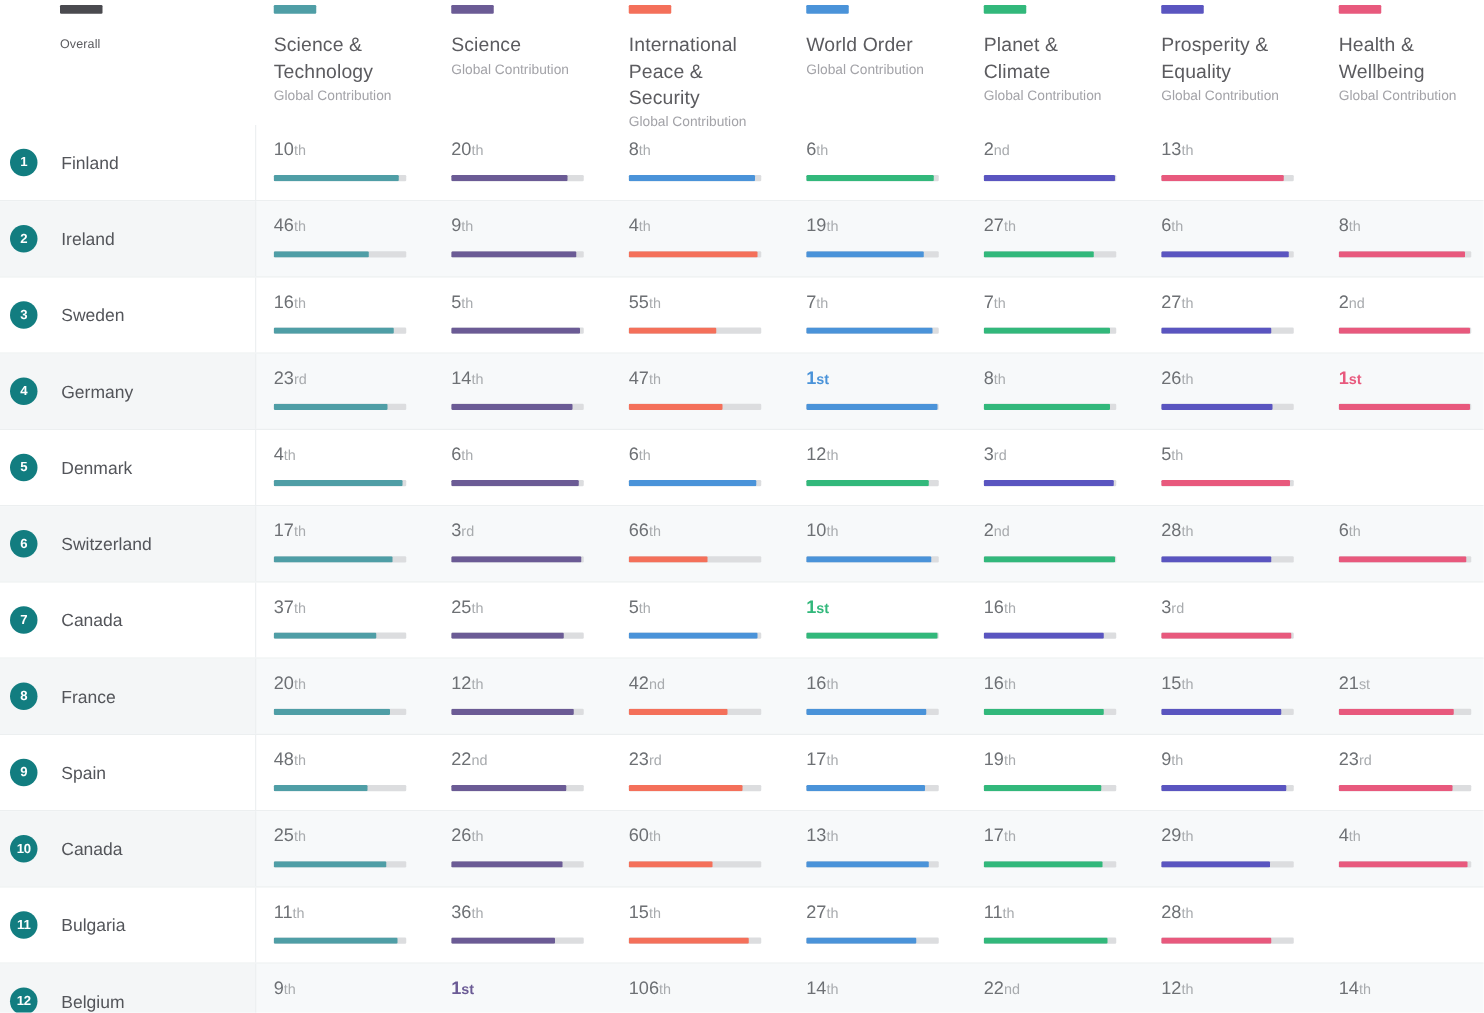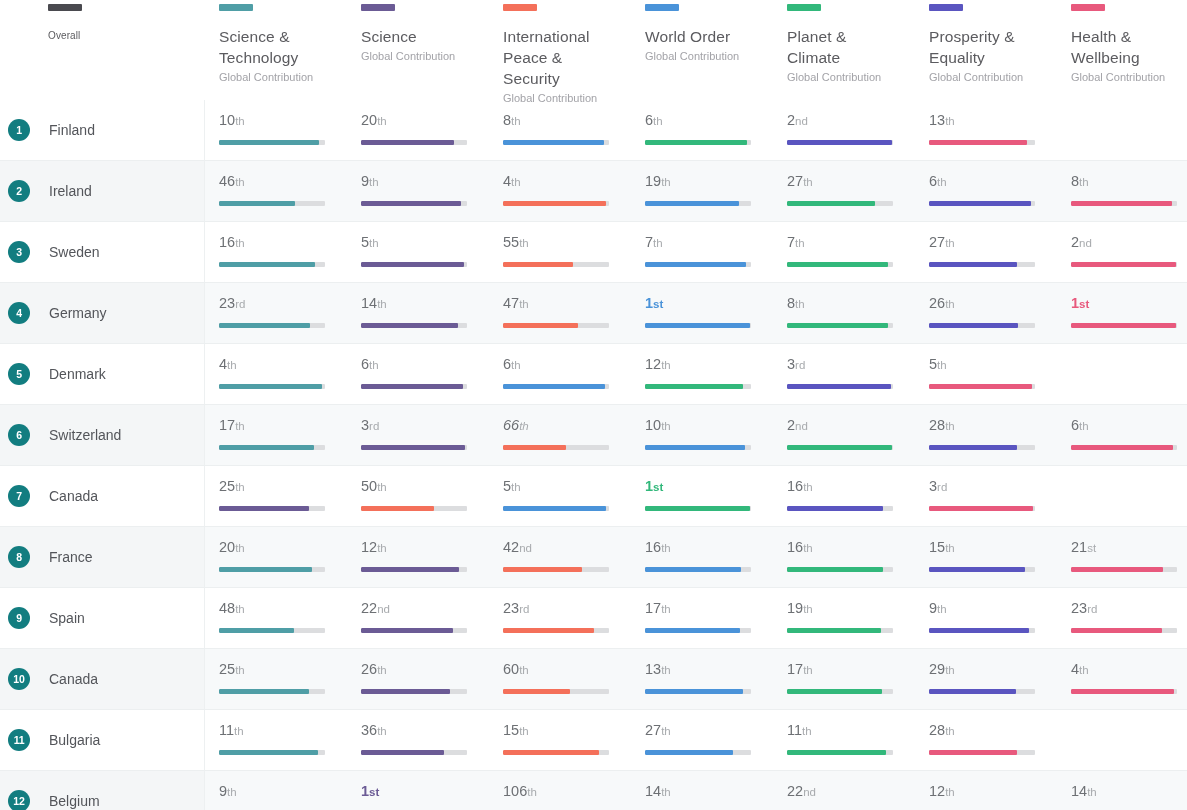--- a/index.html
+++ b/index.html
@@ -382,21 +382,21 @@
           <div class="bar" style="background: rgb(220, 221, 223);">
             <i style="width: 89.6%; background: rgb(79, 158, 166);"></i>
           </div>
         </div>
         <div class="cell" style="flex: 0 0 142px;">
           <div class="val">3<span class="suf">rd</span></div>
           <div class="bar" style="background: rgb(220, 221, 223);">
             <i style="width: 98.2%; background: rgb(107, 91, 149);"></i>
           </div>
         </div>
-        <div class="cell" style="flex: 0 0 142px; font-style: italic;">
+        <div class="cell" style="flex: 0 0 142px;">
           <div class="val">66<span class="suf">th</span></div>
           <div class="bar" style="background: rgb(220, 221, 223);">
             <i style="width: 59.5%; background: rgb(244, 112, 90);"></i>
           </div>
         </div>
         <div class="cell" style="flex: 0 0 142px;">
           <div class="val">10<span class="suf">th</span></div>
           <div class="bar" style="background: rgb(220, 221, 223);">
             <i style="width: 93.9%; background: rgb(74, 147, 217);"></i>
           </div>
@@ -420,29 +420,29 @@
           </div>
         </div>
       </div>
       <div class="rowsep"></div>
       <div class="row">
         <div class="namecell" style="flex: 0 0 205px;">
           <div class="badge" style="background: rgb(18, 125, 128);">7</div>
           <div class="cname">Canada</div>
         </div>
         <div class="cell" style="flex: 0 0 142px;">
+          <div class="val">37<span class="suf">th</span></div>
+          <div class="bar" style="background: rgb(220, 221, 223);">
+            <i style="width: 77.3%; background: rgb(79, 158, 166);"></i>
+          </div>
+        </div>
+        <div class="cell" style="flex: 0 0 142px;">
           <div class="val">25<span class="suf">th</span></div>
           <div class="bar" style="background: rgb(220, 221, 223);">
             <i style="width: 84.7%; background: rgb(107, 91, 149);"></i>
-          </div>
-        </div>
-        <div class="cell" style="flex: 0 0 142px;">
-          <div class="val">50<span class="suf">th</span></div>
-          <div class="bar" style="background: rgb(220, 221, 223);">
-            <i style="width: 69.3%; background: rgb(244, 112, 90);"></i>
           </div>
         </div>
         <div class="cell" style="flex: 0 0 142px;">
           <div class="val">5<span class="suf">th</span></div>
           <div class="bar" style="background: rgb(220, 221, 223);">
             <i style="width: 96.9%; background: rgb(74, 147, 217);"></i>
           </div>
         </div>
         <div class="cell" style="flex: 0 0 142px;">
           <div class="val first" style="color: rgb(50, 184, 123);">1<span class="suf" style="color: rgb(50, 184, 123);">st</span></div>

